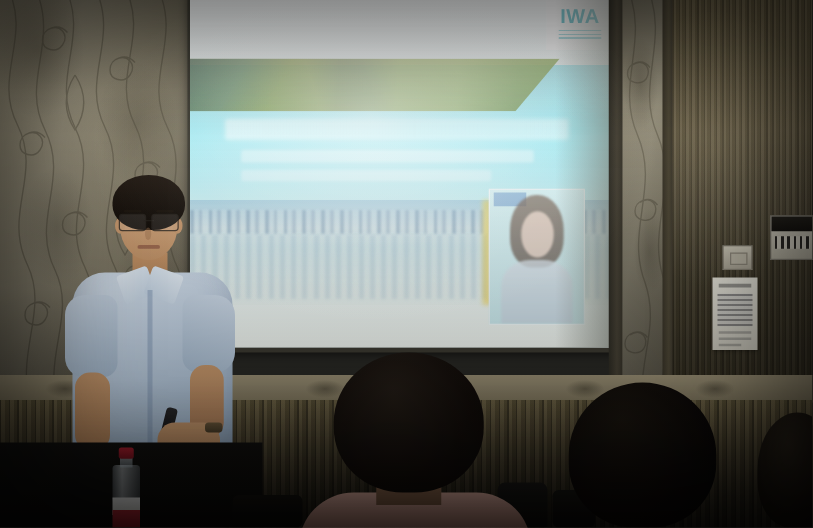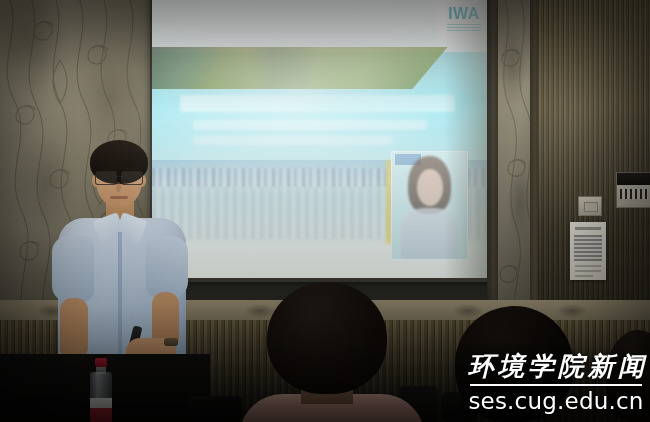--- a/index.html
+++ b/index.html
@@ -645,19 +645,14 @@
 
   <div class="aud-right">
     <div class="head"></div>
   </div>
 
   <div class="aud-far-right"></div>
 
   <div class="grade"></div>
   <div class="vignette"></div>
 
-  <div class="watermark">
-    <div class="wm-cn">环境学院新闻</div>
-    <div class="wm-rule"></div>
-    <div class="wm-url">ses.cug.edu.cn</div>
-  </div>
 
 </div>
 
 </body></html>

